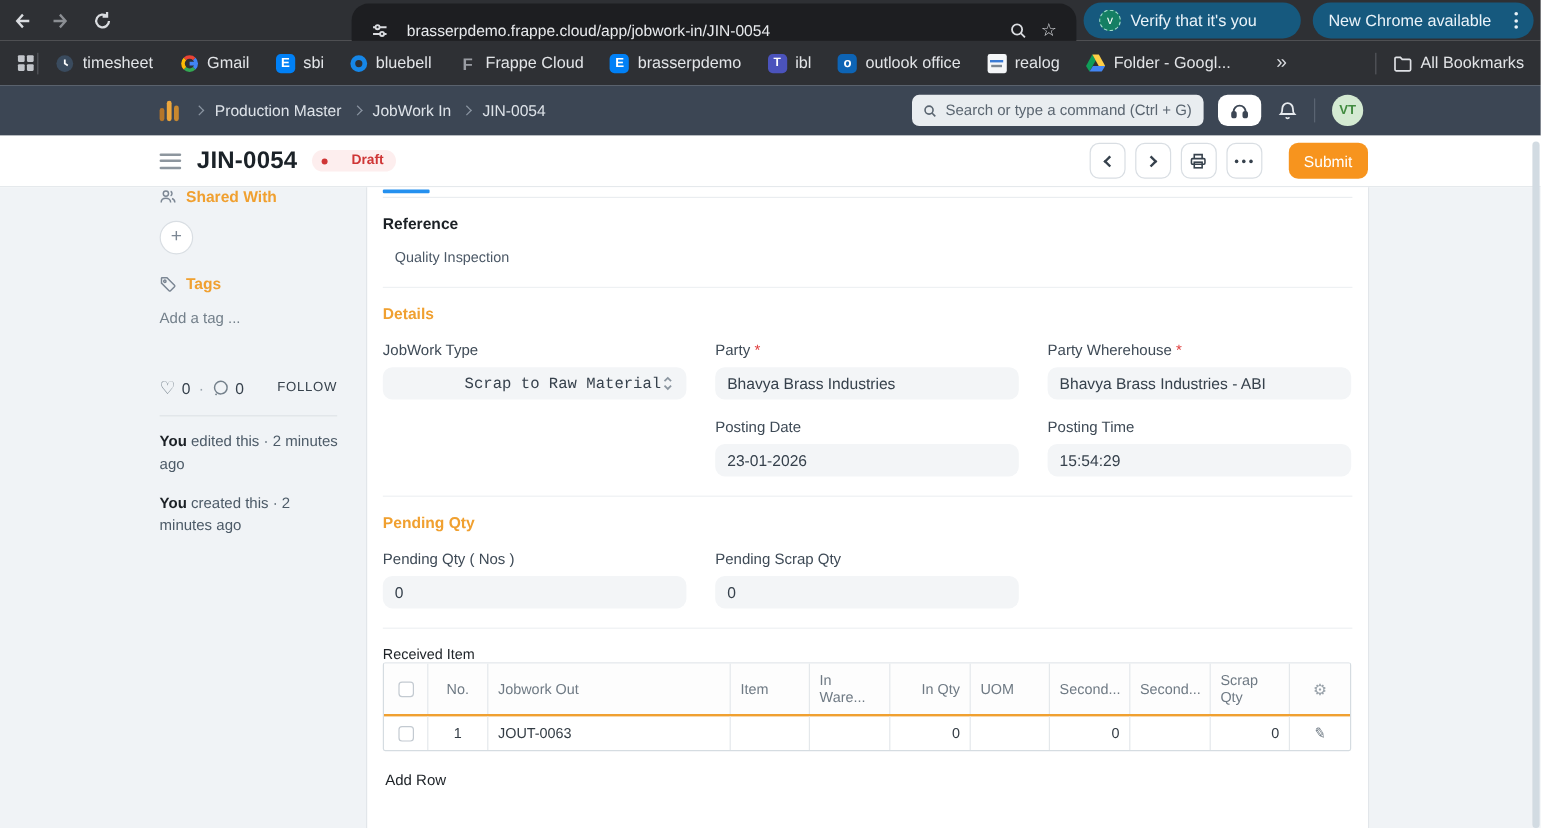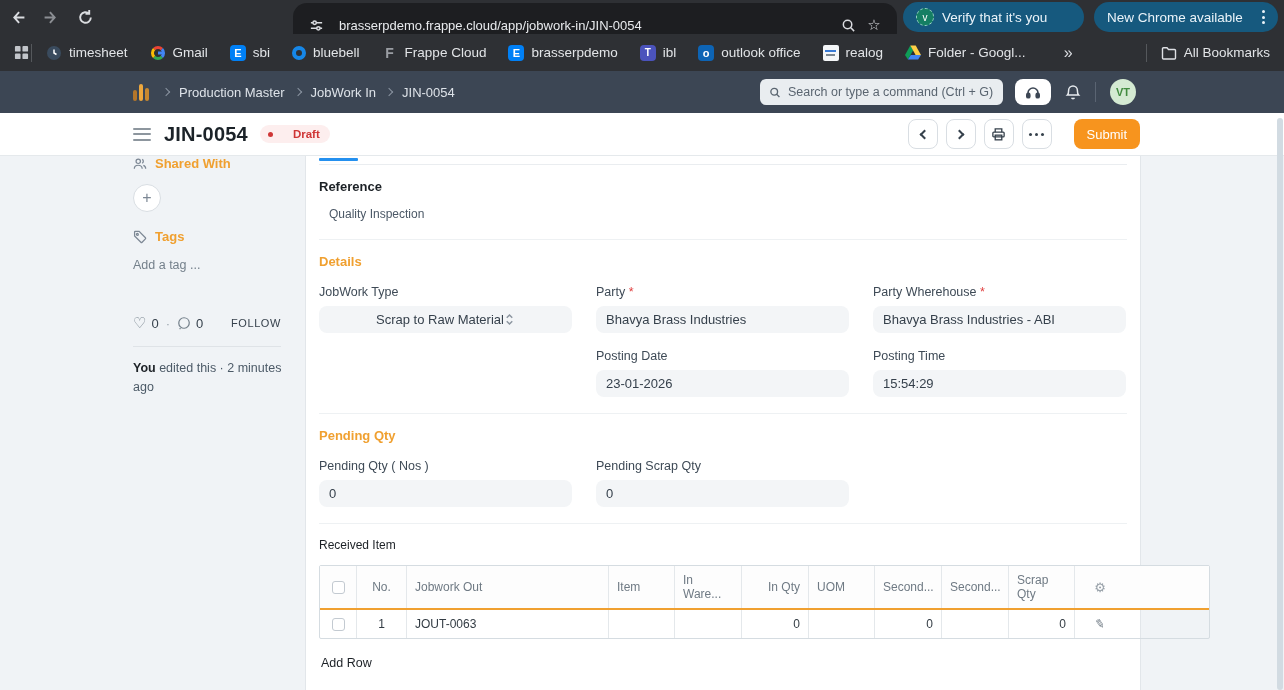--- a/index.html
+++ b/index.html
@@ -94,26 +94,26 @@
   .tab-underline { width:39px; height:3px; background:#2490ef; margin-bottom:3px; border-radius:1px; }
   .fsection { padding:14px 0 16px; border-bottom:1px solid #eef1f3; }
   .fsection:last-child { border-bottom:none; }
   .sec-head { font-size:13px; font-weight:bold; color:#1c2126; }
   .sec-head.orange { color:#f0a030; }
   .ref-link { margin:13px 0 2px 10px; font-size:12px; color:#4b5866; cursor:pointer; }
   .fgrid { display:grid; grid-template-columns:253px 253px 253px; column-gap:24px; row-gap:16px; margin-top:16px; }
   .fld label { display:block; font-size:12.5px; color:#3e4a56; margin-bottom:7px; }
   .req { color:#e03e3e; }
   .ctrl { height:27px; background:#f3f5f7; border-radius:8px; display:flex; align-items:center; padding:0 10px; font-size:13px; color:#36414c; }
-  .ctrl.select { cursor:pointer; justify-content:center; }
+  .ctrl.select { cursor:pointer; justify-content:flex-end;font-family:Liberation Mono, monospace; }
   .c2 { grid-column:2; } .c3 { grid-column:3; }
 
   
   .ritem-label { font-size:12px; color:#1c2126; }
-  .gtable { margin-top:13px; border:1px solid #d5dce1; border-radius:2px; width:891px; font-size:12px; }
+  .gtable { margin-top:0; border:1px solid #d5dce1; border-radius:2px; width:807px; font-size:12px; }
   .grow { display:grid; grid-template-columns:37px 50px 202px 66px 67px 67px 66px 67px 67px 66px 50px; align-items:stretch; }
   .grow.head { color:#6f7a84; border-bottom:2px solid #f0a030; background:#fdfdfd; }
   .gcell { padding:7px 8px; border-right:1px solid #e4e8eb; display:flex; align-items:center; min-height:28px; }
   .gcell:last-child { border-right:none; }
   .gcell.cen { justify-content:center; } .gcell.rgt { justify-content:flex-end; }
   .grow.body { color:#333c44; }
   .cb { width:13px; height:13px; border:1.5px solid #c3cad1; border-radius:3px; background:#fff; cursor:pointer; }
   .gear { color:#98a1a9; font-size:13px; cursor:pointer; }
   .pencil { color:#6f7a84; font-size:12px; cursor:pointer; transform:rotate(10deg); }
   .addrow { margin-top:13px; font-size:12.5px; font-weight:500; color:#1c2126; background:none; border:none; padding:4px 2px; cursor:pointer; font-family:"Liberation Sans",sans-serif; }
@@ -361,20 +361,21 @@
       <span class="cnt">0</span>
       <span class="mid">·</span>
       <svg width="14" height="14" viewBox="0 0 16 16" fill="none" stroke="#74808b" stroke-width="1.4">
           <path d="M14 7.5A6 6 0 1 1 8 2a6 6 0 0 1 6 5.5ZM4 13.8 3 15"></path>
         </svg>
       <span class="cnt">0</span>
       <span class="follow">FOLLOW</span>
     </div>
     <div class="side-div"></div>
     <div class="act"><b>You</b><span> edited this · 2 minutes ago</span></div>
+    <div class="act"><b>You</b><span> created this · 2 minutes ago</span></div>
   </div>
 
   <div class="card">
     <div class="tabbar">
       <div class="tab-underline"></div>
     </div>
 
     <div class="fsection">
       <div class="sec-head">Reference</div>
       <div class="ref-link">Quality Inspection</div>

